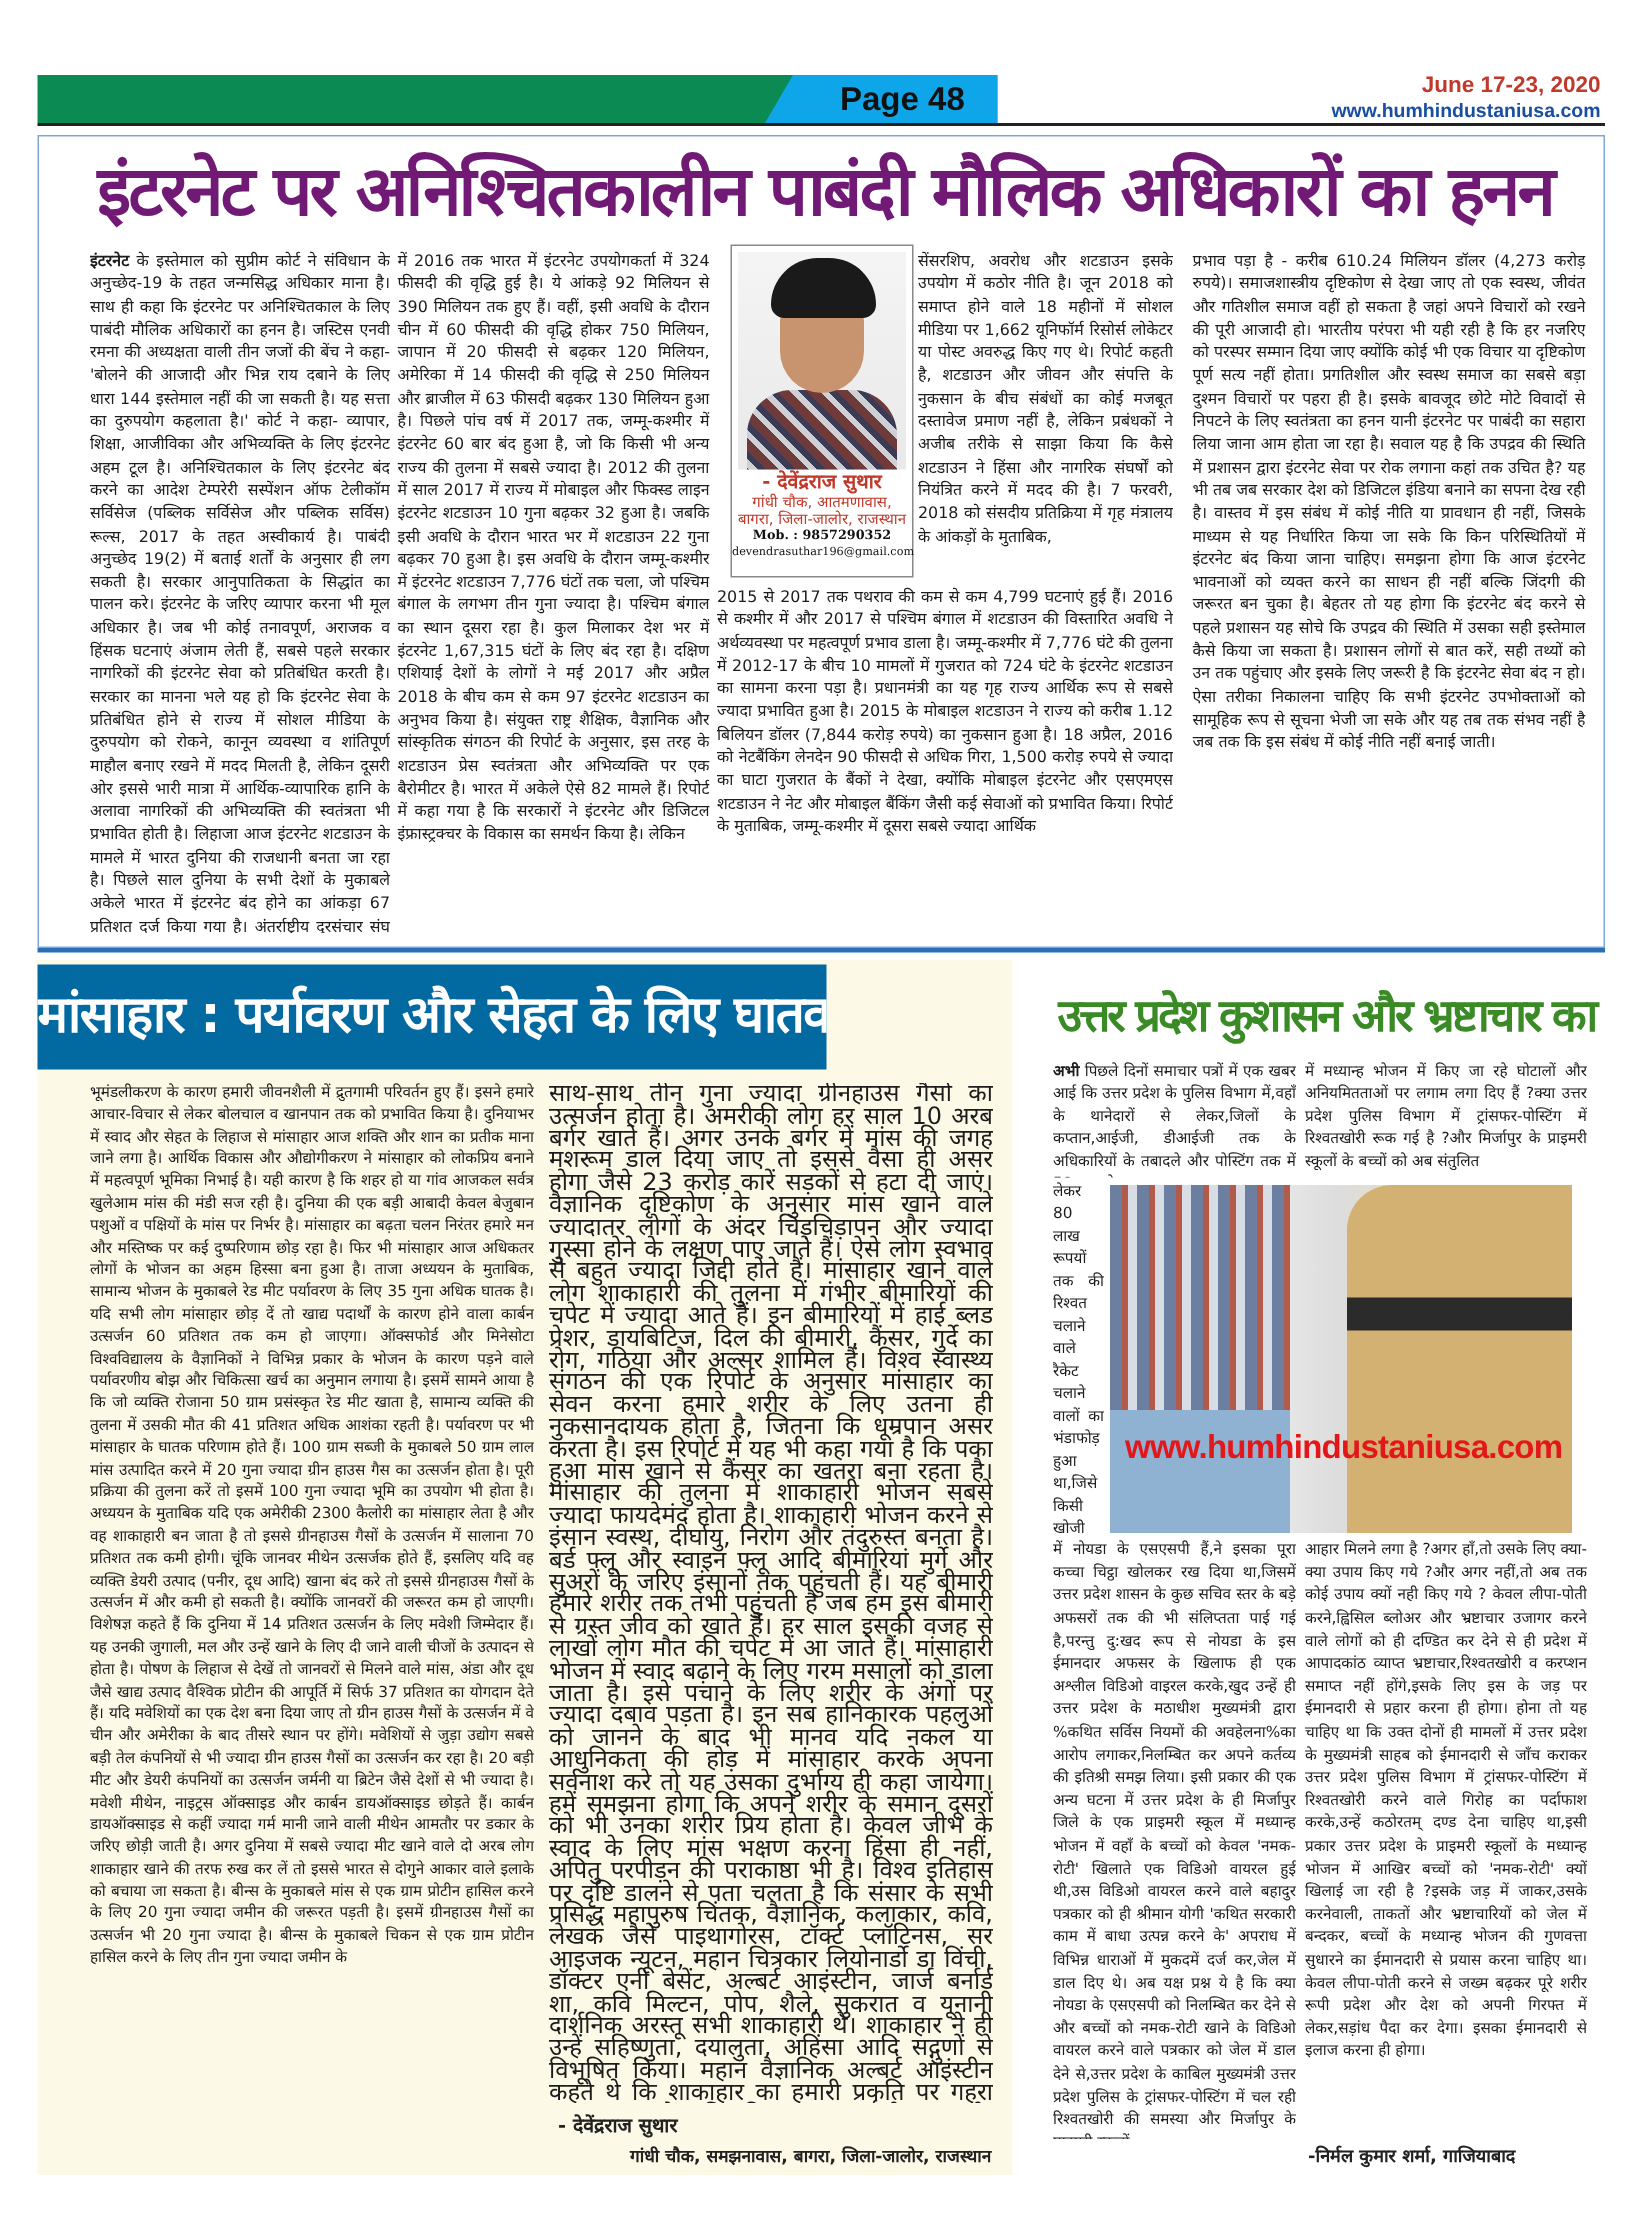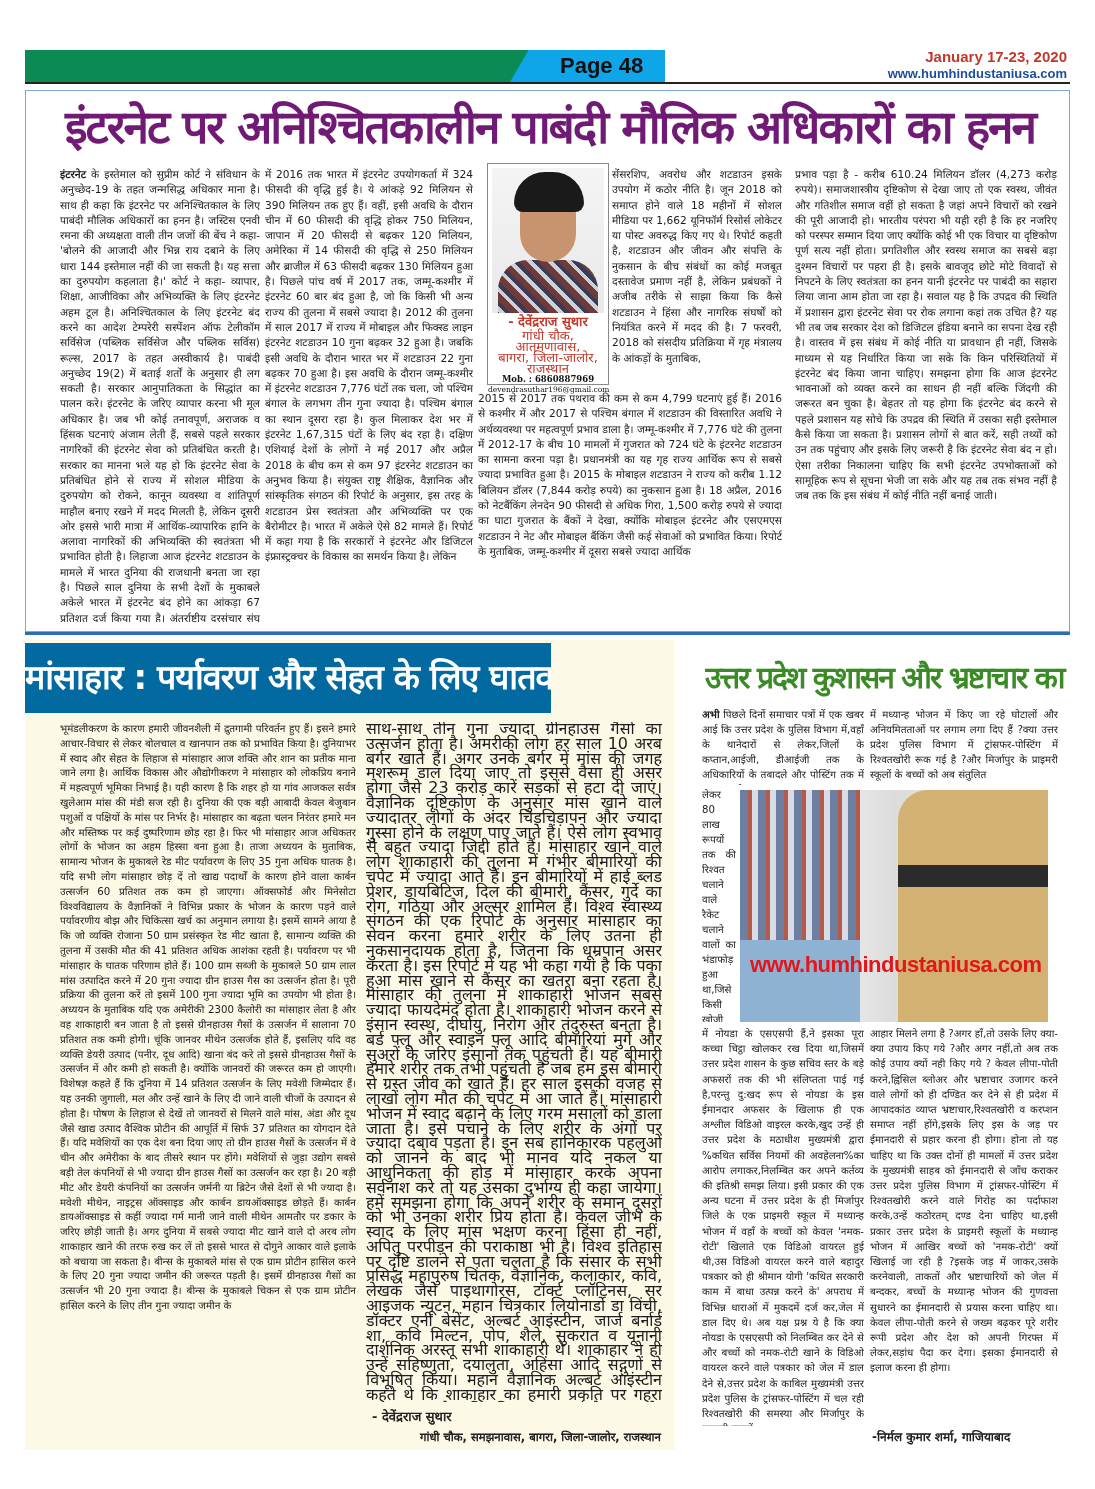--- a/index.html
+++ b/index.html
@@ -16,21 +16,21 @@
   .headline1{position:absolute;left:40px;top:92px;width:1020px;height:70px;color:#701a75;font-weight:bold;font-size:46px;line-height:70px;text-align:center;font-family:"DejaVu Sans",sans-serif;letter-spacing:-2px;white-space:nowrap;overflow:hidden;}
   .col{position:absolute;font-size:10.6px;line-height:15.3px;text-align:justify;font-family:"DejaVu Sans",sans-serif;color:#1c1c1c;overflow:hidden;}
   .col b{font-weight:bold;}
   .photo-box{position:absolute;left:487px;top:163px;width:120px;height:220px;border:1px solid #888;background:#fff;}
   .portrait{position:absolute;left:4px;top:4px;width:112px;height:145px;background:linear-gradient(180deg,#f4f4f4 0%,#e9e9e9 100%);overflow:hidden;}
   .portrait .hair{position:absolute;left:22px;top:4px;width:70px;height:40px;background:#1a1a1a;border-radius:35px 35px 10px 10px;}
   .portrait .face{position:absolute;left:28px;top:22px;width:56px;height:72px;background:#c8936f;border-radius:26px 26px 30px 30px;}
   .portrait .shirt{position:absolute;left:6px;top:92px;width:100px;height:60px;background:repeating-linear-gradient(45deg,#6e3a3a 0 6px,#cfcfd6 6px 10px,#3b3b56 10px 14px);border-radius:30px 30px 0 0;}
   .photo-caption{position:absolute;left:0;top:150px;width:120px;text-align:center;}
   .photo-caption .nm{color:#c0392b;font-weight:bold;font-size:13px;line-height:16px;}
-  .photo-caption .ad{color:#c0392b;font-size:13px;line-height:11px;}
+  .photo-caption .ad{color:#c0392b;font-size:10px;line-height:11px;}
   .photo-caption .mb{color:#111;font-weight:bold;font-size:8.5px;line-height:11px;font-family:"DejaVu Serif",serif;}
   .photo-caption .em{color:#111;font-size:7.5px;line-height:10px;font-family:"DejaVu Serif",serif;}
   .blue-rule{position:absolute;left:25px;top:632px;width:1045px;height:3px;background:#2a6fb5;}
   .meat-panel{position:absolute;left:25px;top:640px;width:650px;height:810px;background:#fcf9e6;}
   .meat-head{position:absolute;left:25px;top:643px;width:526px;height:70px;background:#0369a1;color:#fff;font-weight:bold;font-size:34px;line-height:68px;text-align:center;white-space:nowrap;overflow:hidden;letter-spacing:-1px;}
   .up-head{position:absolute;left:705px;top:648px;width:365px;height:60px;color:#3a8a26;font-weight:bold;font-size:30px;line-height:60px;white-space:nowrap;overflow:hidden;letter-spacing:-2px;}
   .ph2{position:absolute;left:740px;top:790px;width:308px;height:232px;background:linear-gradient(90deg,#b9c2ca 0%,#e9e9e9 35%,#dcdcdc 50%,#efe2c4 70%,#e3c793 100%);overflow:hidden;}
   .ph2 .arm1{position:absolute;left:0;top:0;width:120px;height:232px;background:repeating-linear-gradient(90deg,#6c7fa1 0 8px,#b35a4a 8px 12px,#d8dce4 12px 18px);}
   .ph2 .jeans{position:absolute;left:0;top:150px;width:120px;height:82px;background:#8fb2d3;}
   .ph2 .police{position:absolute;right:0;top:0;width:150px;height:232px;background:#d2b172;border-radius:30px 0 0 0;}
@@ -41,21 +41,21 @@
 </head>
 <body>
 
 <div class="masthead">
   <span class="brand"><span>हम हिंदुस्तानी,</span><i>U.S.A.</i></span>
 </div>
 <div class="pagebox">
     <span>Page 48</span>
   </div>
 <div class="mast-rule"></div>
-<div class="date">January 17-23, 2020</div>
+<div class="date">June 17-23, 2020</div>
 <div class="site">www.humhindustaniusa.com</div>
 
 <div class="top-frame"></div>
 <div class="headline1">इंटरनेट पर अनिश्चितकालीन पाबंदी मौलिक अधिकारों का हनन</div>
 
 <div class="col" style="left:60px;top:167px;width:200px;height:455px;">
   <b>इंटरनेट</b><span> के इस्तेमाल को सुप्रीम कोर्ट ने संविधान के अनुच्छेद-19 के तहत जन्मसिद्ध अधिकार माना है। साथ ही कहा कि इंटरनेट पर अनिश्चितकाल के लिए पाबंदी मौलिक अधिकारों का हनन है। जस्टिस एनवी रमना की अध्यक्षता वाली तीन जजों की बेंच ने कहा- 'बोलने की आजादी और भिन्न राय दबाने के लिए धारा 144 इस्तेमाल नहीं की जा सकती है। यह सत्ता का दुरुपयोग कहलाता है।' कोर्ट ने कहा- व्यापार, शिक्षा, आजीविका और अभिव्यक्ति के लिए इंटरनेट अहम टूल है। अनिश्चितकाल के लिए इंटरनेट बंद करने का आदेश टेम्परेरी सस्पेंशन ऑफ टेलीकॉम सर्विसेज (पब्लिक सर्विसेज और पब्लिक सर्विस) रूल्स, 2017 के तहत अस्वीकार्य है। पाबंदी अनुच्छेद 19(2) में बताई शर्तों के अनुसार ही लग सकती है। सरकार आनुपातिकता के सिद्धांत का पालन करे। इंटरनेट के जरिए व्यापार करना भी मूल अधिकार है। जब भी कोई तनावपूर्ण, अराजक व हिंसक घटनाएं अंजाम लेती हैं, सबसे पहले सरकार नागरिकों की इंटरनेट सेवा को प्रतिबंधित करती है। सरकार का मानना भले यह हो कि इंटरनेट सेवा के प्रतिबंधित होने से राज्य में सोशल मीडिया के दुरुपयोग को रोकने, कानून व्यवस्था व शांतिपूर्ण माहौल बनाए रखने में मदद मिलती है, लेकिन दूसरी ओर इससे भारी मात्रा में आर्थिक-व्यापारिक हानि के अलावा नागरिकों की अभिव्यक्ति की स्वतंत्रता भी प्रभावित होती है। लिहाजा आज इंटरनेट शटडाउन के मामले में भारत दुनिया की राजधानी बनता जा रहा है। पिछले साल दुनिया के सभी देशों के मुकाबले अकेले भारत में इंटरनेट बंद होने का आंकड़ा 67 प्रतिशत दर्ज किया गया है। अंतर्राष्ट्रीय दूरसंचार संघ के आंकड़ों के मुताबिक, पिछले छह वर्षों</span>
 </div>
 <div class="col" style="left:265px;top:167px;width:208px;height:455px;">
   <span>में 2016 तक भारत में इंटरनेट उपयोगकर्ता में 324 फीसदी की वृद्धि हुई है। ये आंकड़े 92 मिलियन से 390 मिलियन तक हुए हैं। वहीं, इसी अवधि के दौरान चीन में 60 फीसदी की वृद्धि होकर 750 मिलियन, जापान में 20 फीसदी से बढ़कर 120 मिलियन, अमेरिका में 14 फीसदी की वृद्धि से 250 मिलियन और ब्राजील में 63 फीसदी बढ़कर 130 मिलियन हुआ है। पिछले पांच वर्ष में 2017 तक, जम्मू-कश्मीर में इंटरनेट 60 बार बंद हुआ है, जो कि किसी भी अन्य राज्य की तुलना में सबसे ज्यादा है। 2012 की तुलना में साल 2017 में राज्य में मोबाइल और फिक्स्ड लाइन इंटरनेट शटडाउन 10 गुना बढ़कर 32 हुआ है। जबकि इसी अवधि के दौरान भारत भर में शटडाउन 22 गुना बढ़कर 70 हुआ है। इस अवधि के दौरान जम्मू-कश्मीर में इंटरनेट शटडाउन 7,776 घंटों तक चला, जो पश्चिम बंगाल के लगभग तीन गुना ज्यादा है। पश्चिम बंगाल का स्थान दूसरा रहा है। कुल मिलाकर देश भर में इंटरनेट 1,67,315 घंटों के लिए बंद रहा है। दक्षिण एशियाई देशों के लोगों ने मई 2017 और अप्रैल 2018 के बीच कम से कम 97 इंटरनेट शटडाउन का अनुभव किया है। संयुक्त राष्ट्र शैक्षिक, वैज्ञानिक और सांस्कृतिक संगठन की रिपोर्ट के अनुसार, इस तरह के शटडाउन प्रेस स्वतंत्रता और अभिव्यक्ति पर एक बैरोमीटर है। भारत में अकेले ऐसे 82 मामले हैं। रिपोर्ट में कहा गया है कि सरकारों ने इंटरनेट और डिजिटल इंफ्रास्ट्रक्चर के विकास का समर्थन किया है। लेकिन</span>
@@ -64,21 +64,21 @@
 <div class="photo-box">
   <div class="portrait">
     <div class="shirt"></div>
     <div class="face"></div>
     <div class="hair"></div>
   </div>
   <div class="photo-caption">
     <div class="nm">- देवेंद्रराज सुथार</div>
     <div class="ad">गांधी चौक, आतमणावास,</div>
     <div class="ad">बागरा, जिला-जालोर, राजस्थान</div>
-    <div class="mb">Mob. : 6860887969</div>
+    <div class="mb">Mob. : 9857290352</div>
     <div class="em">devendrasuthar196@gmail.com</div>
   </div>
 </div>
 
 <div class="col" style="left:612px;top:167px;width:170px;height:222px;">
   <span>सेंसरशिप, अवरोध और शटडाउन इसके उपयोग में कठोर नीति है। जून 2018 को समाप्त होने वाले 18 महीनों में सोशल मीडिया पर 1,662 यूनिफॉर्म रिसोर्स लोकेटर या पोस्ट अवरुद्ध किए गए थे। रिपोर्ट कहती है, शटडाउन और जीवन और संपत्ति के नुकसान के बीच संबंधों का कोई मजबूत दस्तावेज प्रमाण नहीं है, लेकिन प्रबंधकों ने अजीब तरीके से साझा किया कि कैसे शटडाउन ने हिंसा और नागरिक संघर्षों को नियंत्रित करने में मदद की है। 7 फरवरी, 2018 को संसदीय प्रतिक्रिया में गृह मंत्रालय के आंकड़ों के मुताबिक,</span>
 </div>
 <div class="col" style="left:478px;top:391px;width:304px;height:231px;">
   <span>2015 से 2017 तक पथराव की कम से कम 4,799 घटनाएं हुई हैं। 2016 से कश्मीर में और 2017 से पश्चिम बंगाल में शटडाउन की विस्तारित अवधि ने अर्थव्यवस्था पर महत्वपूर्ण प्रभाव डाला है। जम्मू-कश्मीर में 7,776 घंटे की तुलना में 2012-17 के बीच 10 मामलों में गुजरात को 724 घंटे के इंटरनेट शटडाउन का सामना करना पड़ा है। प्रधानमंत्री का यह गृह राज्य आर्थिक रूप से सबसे ज्यादा प्रभावित हुआ है। 2015 के मोबाइल शटडाउन ने राज्य को करीब 1.12 बिलियन डॉलर (7,844 करोड़ रुपये) का नुकसान हुआ है। 18 अप्रैल, 2016 को नेटबैंकिंग लेनदेन 90 फीसदी से अधिक गिरा, 1,500 करोड़ रुपये से ज्यादा का घाटा गुजरात के बैंकों ने देखा, क्योंकि मोबाइल इंटरनेट और एसएमएस शटडाउन ने नेट और मोबाइल बैंकिंग जैसी कई सेवाओं को प्रभावित किया। रिपोर्ट के मुताबिक, जम्मू-कश्मीर में दूसरा सबसे ज्यादा आर्थिक</span>
 </div>

